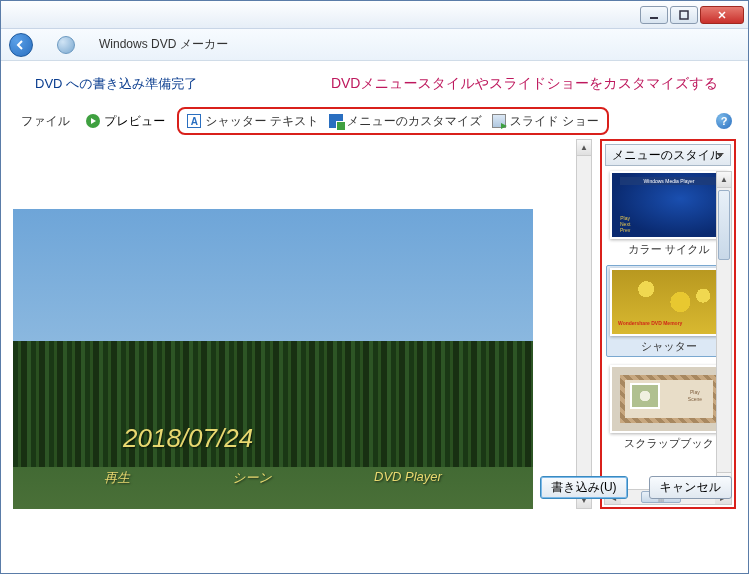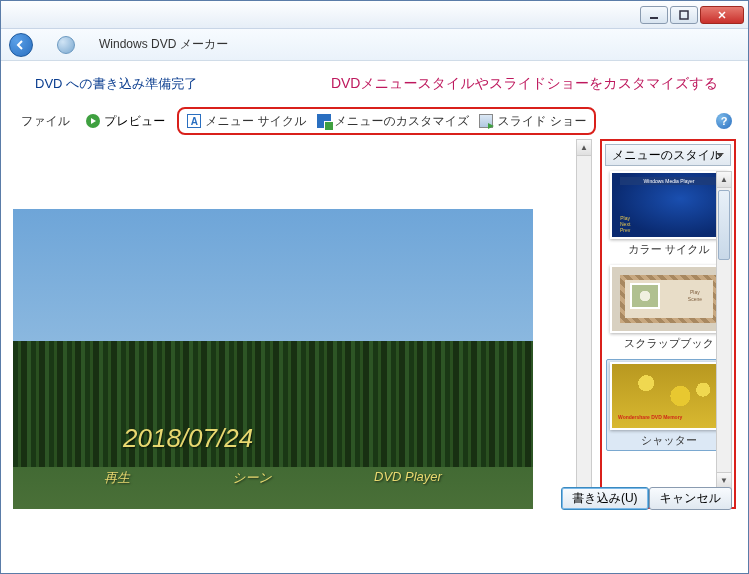--- a/index.html
+++ b/index.html
@@ -59,21 +59,21 @@
 .thumb-blue .lines{position:absolute;left:8px;top:42px;color:#e8c850;font-size:5px;line-height:6px}
 .thumb-yellow{background:linear-gradient(#b89820,#d8b830);position:relative}
 .thumb-yellow::before{content:"";position:absolute;inset:0;background:radial-gradient(circle at 30% 30%,#f0d850 0 8px,transparent 8px),radial-gradient(circle at 60% 50%,#e8c830 0 10px,transparent 10px),radial-gradient(circle at 80% 40%,#f0d850 0 7px,transparent 7px)}
 .thumb-yellow .cap{position:absolute;bottom:8px;left:6px;color:#d02818;font-size:5px;font-weight:bold}
 .thumb-scrap{background:#d8d0c0}
 .thumb-scrap .frame{position:absolute;left:8px;top:8px;right:8px;bottom:8px;background:#e8ddc8;border:5px solid #b89878;border-image:repeating-linear-gradient(45deg,#c8a880 0 4px,#a88860 4px 8px) 5}
 .thumb-scrap .photo{position:absolute;left:18px;top:16px;width:30px;height:26px;background:#fff;padding:2px}
 .thumb-scrap .photo::after{content:"";display:block;width:100%;height:100%;background:radial-gradient(circle,#f0f0e0 30%,#b0c090 31%)}
 .thumb-scrap .txt{position:absolute;right:24px;top:22px;font-size:5px;color:#806040;line-height:7px}
 .style-label{font-size:11px;color:#333}
-.footer{position:absolute;bottom:9px;right:16px;display:flex;gap:0}
+.footer{position:absolute;bottom:20px;right:16px;display:flex;gap:21px}
 .btn{min-width:82px;height:23px;border:1px solid #8a9bb0;border-radius:3px;background:linear-gradient(#f8fbfe,#e0e8f0);cursor:pointer;padding:0 10px;font-size:12px}
 .btn.primary{border:1px solid #3a8ac0;box-shadow:0 0 0 1px #7ab8e8 inset}
 </style>
 </head>
 <body>
 
 <div class="window">
 
   <div class="titlebar">
     <div class="winbtn">
@@ -113,21 +113,21 @@
     <div class="toolbar-row">
       <span class="file-link">ファイル</span>
       <span class="preview-btn">
         <span class="play-icon"></span>
         <span>プレビュー</span>
       </span>
 
       <div class="customize-toolbar">
         <span class="tb-item">
           <span class="tb-icon-a">A</span>
-          <span>メニュー サイクル</span>
+          <span>シャッター テキスト</span>
         </span>
         <span class="tb-item">
           <span class="tb-icon-box"></span>
           <span>メニューのカスタマイズ</span>
         </span>
         <span class="tb-item">
           <span class="tb-icon-slide"></span>
           <span>スライド ショー</span>
         </span>
       </div>
@@ -162,37 +162,37 @@
           <div class="style-item">
             <div class="style-thumb thumb-blue">
               <div class="bar">Windows Media Player</div>
               <div class="lines" style="white-space:pre">Play
 Next
 Prev</div>
             </div>
             <div class="style-label">カラー サイクル</div>
           </div>
 
+          <div class="style-item selected">
+            <div class="style-thumb thumb-yellow">
+              <div class="cap">Wondershare DVD Memory</div>
+            </div>
+            <div class="style-label">シャッター</div>
+          </div>
+
           <div class="style-item">
             <div class="style-thumb thumb-scrap">
               <div class="frame"></div>
               <div class="photo"></div>
               <div class="txt" style="white-space:pre">Play
 Scene</div>
             </div>
             <div class="style-label">スクラップブック</div>
           </div>
 
-          <div class="style-item selected">
-            <div class="style-thumb thumb-yellow">
-              <div class="cap">Wondershare DVD Memory</div>
-            </div>
-            <div class="style-label">シャッター</div>
-          </div>
-
           <div class="vscroll">
             <div class="arrow">▲</div>
             <div class="thumb"></div>
             <div class="arrow down">▼</div>
           </div>
           <div class="hscroll">
             <div class="harrow">◀</div>
             <div class="htrack">
               <div class="hthumb">|||</div>
             </div>

